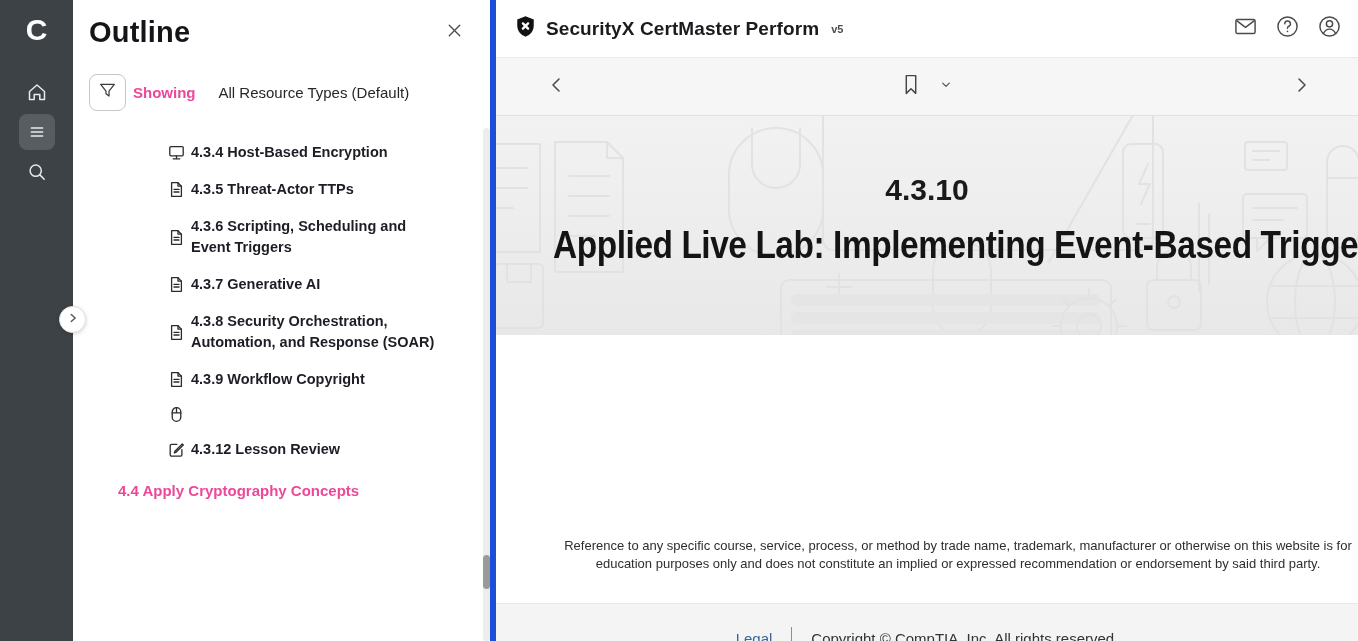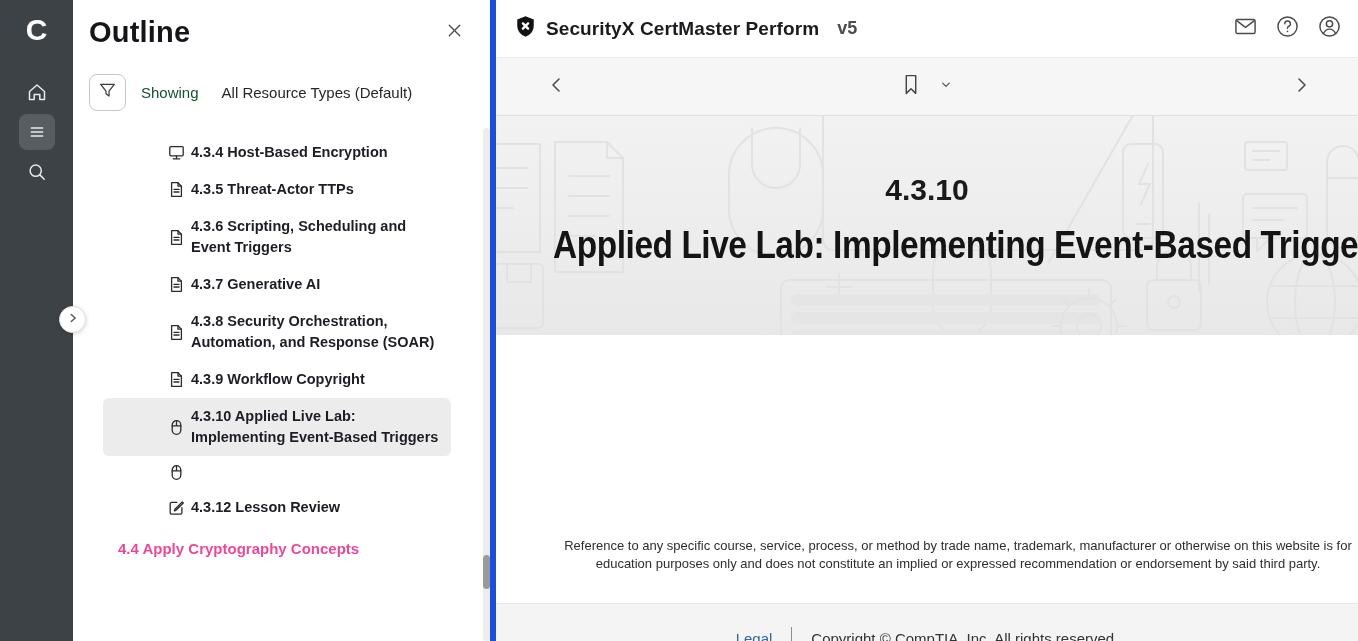--- a/index.html
+++ b/index.html
@@ -36,21 +36,21 @@
   .panel { width:417px; flex:0 0 417px; background:#fff; height:100%; position:relative; z-index:3; }
   .panel-header { display:flex; justify-content:space-between; align-items:center; padding:16px 26px 0 16px; }
   .panel-title { font-size:29px; font-weight:700; color:#141419; letter-spacing:.2px; }
   .close-btn { color:#4a4a4a; cursor:pointer; display:flex; }
 
   .filter-row { display:flex; align-items:center; margin:25px 0 0 16px; }
   .filter-btn {
     width:37px; height:37px; border:1px solid #c7c7c7; border-radius:8px; background:#fff;
     display:flex; align-items:center; justify-content:center; cursor:pointer; color:#3c3c3c;
   }
-  .filter-label { font-weight:400; font-size:15px; margin-left:15px; color:#14532d; }
+  .filter-label { font-weight:700; font-size:15px; margin-left:7px; color:#ec4899; }
   .filter-value { font-size:15px; color:#26262b; margin-left:23px; }
 
   .outline-list { margin-top:23px; }
   .o-item {
     display:flex; align-items:center; margin-left:30px; width:348px;
     padding:8px 8px 8px 65px; border-radius:6px; cursor:pointer;
     font-size:14.5px; font-weight:700; line-height:21px; color:#1d1d26;
   }
   .o-item.active { background:#ececec; }
   .o-icon { flex:0 0 17px; width:17px; height:17px; margin-right:6px; color:#2a2a31; }
@@ -64,21 +64,21 @@
 
   
   .content { flex:1; min-width:0; display:flex; flex-direction:column; background:#fff; border-left:6px solid #1d4ed8; }
 
   .content-header {
     height:58px; flex:0 0 58px; background:#fff; border-bottom:1px solid #e9e9e9;
     display:flex; align-items:center; justify-content:space-between; padding:0 16px 0 18px;
   }
   .brand { display:flex; align-items:center; gap:9px; }
   .brand-title { font-size:19px; font-weight:700; color:#1b1b1f; letter-spacing:.1px; }
-  .brand-version { font-size:18px; font-weight:700; color:#4d4d52; margin-left:9px; }
+  .brand-version { font-size:11px; font-weight:700; color:#4d4d52; margin-left:3px; }
   .header-icons { display:flex; align-items:center; gap:17px; color:#4b4b4b; }
   .icon-btn { display:flex; align-items:center; justify-content:center; cursor:pointer; }
 
   .toolbar {
     height:58px; flex:0 0 58px; background:#f6f6f6; border-bottom:1px solid #e2e2e2;
     display:flex; align-items:center; justify-content:space-between; padding:0 46px 0 50px; position:relative;
   }
   .nav-chevron { color:#4f4f4f; cursor:pointer; display:flex; }
   .bookmark-group {
     position:absolute; left:50%; transform:translateX(-50%);
@@ -228,29 +228,20 @@
   </div>
         <div class="o-item">
     <span class="o-icon">
             <svg width="17" height="17" viewBox="0 0 17 17" fill="none" stroke="currentColor" stroke-width="1.3" stroke-linejoin="round" stroke-linecap="round">
               <path d="M3.6 1.7 h6.4 l3.4 3.4 v10.2 h-9.8 z"></path>
               <path d="M10 1.7 v3.4 h3.4"></path>
               <path d="M6 8.4 h5 M6 11 h5"></path>
             </svg>
           </span>
     <span class="o-label">4.3.9 Workflow Copyright</span>
-  </div>
-        <div class="o-item active">
-    <span class="o-icon">
-            <svg width="17" height="17" viewBox="0 0 17 17" fill="none" stroke="currentColor" stroke-width="1.3" stroke-linejoin="round" stroke-linecap="round">
-              <rect x="4.2" y="1.7" width="8.6" height="13.6" rx="4.3"></rect>
-              <path d="M8.5 1.7 v5.2 M4.2 6.9 h8.6"></path>
-            </svg>
-          </span>
-    <span class="o-label">4.3.10 Applied Live Lab: Implementing Event-Based Triggers</span>
   </div>
         <div class="o-item">
     <span class="o-icon">
             <svg width="17" height="17" viewBox="0 0 17 17" fill="none" stroke="currentColor" stroke-width="1.3" stroke-linejoin="round" stroke-linecap="round">
               <rect x="4.2" y="1.7" width="8.6" height="13.6" rx="4.3"></rect>
               <path d="M8.5 1.7 v5.2 M4.2 6.9 h8.6"></path>
             </svg>
           </span>
   </div>
         <div class="o-item">

